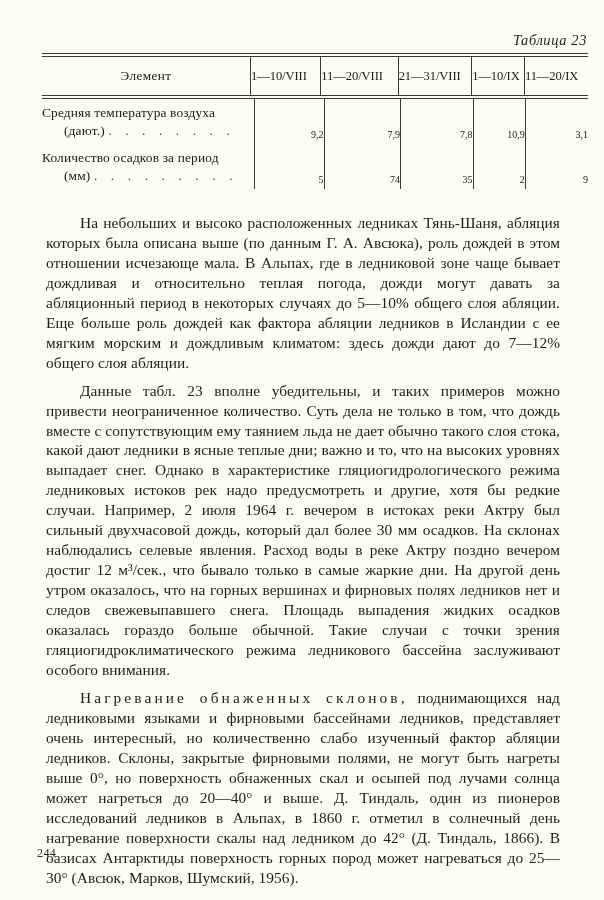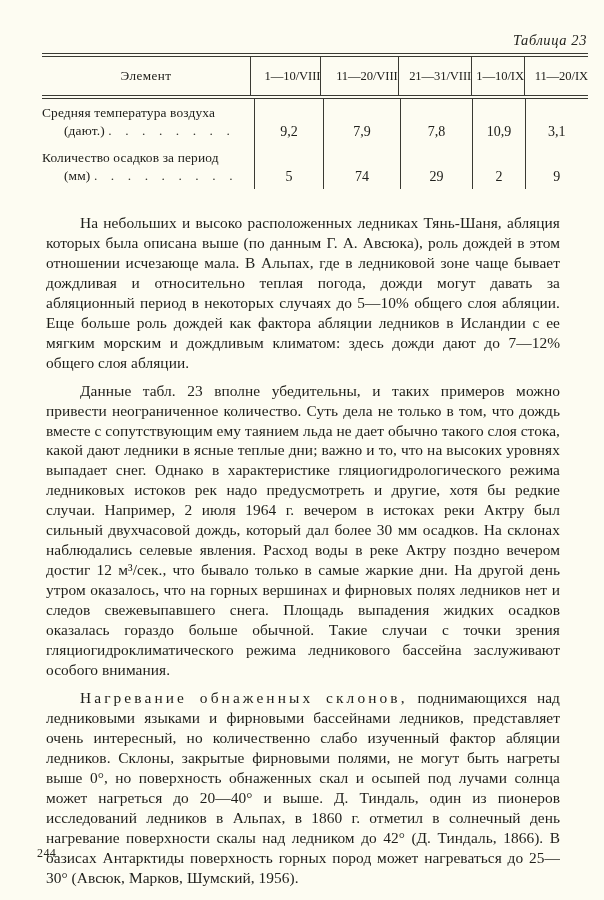--- a/index.html
+++ b/index.html
@@ -71,41 +71,41 @@
     width: 216px;
   }
   .col-d1 { width: 71px; }
   .col-d2 { width: 78px; }
   .col-d3 { width: 74px; }
   .col-d4 { width: 53px; }
   .col-d5 { width: 64px; }
 
   th.hcell, td.dcell {
     border-left: 1.1px solid #3a3a33;
-    text-align: right;
+    text-align: left;
   }
 
   th.hcell {
     height: 38px;
     font-size: 12.6px;
     letter-spacing: -0.1px;
     white-space: nowrap;
   }
 
   th.helem {
     height: 38px;
     text-align: center;
     font-size: 13.2px;
     letter-spacing: 0.4px;
   }
 
   td.dcell {
-    text-align: center;
+    text-align: right;
     padding-left: 17px;
-    font-size: 14px;
+    font-size: 10px;
     height: 24px;
   }
 
   td.rowlabel {
     font-size: 13.4px;
     line-height: 1.32;
     padding-right: 6px;
     text-align: left;
     vertical-align: bottom;
     padding-bottom: 1px;
@@ -217,21 +217,21 @@
           <td class="dcell">10,9</td>
           <td class="dcell">3,1</td>
         </tr>
         <tr class="row-tall">
           <td class="rowlabel">
             <span class="lbl-line1">Количество осадков за период</span>
             <span class="lbl-line2"><span>(мм)</span> <span class="leader">. . . . . . . . .</span></span>
           </td>
           <td class="dcell">5</td>
           <td class="dcell">74</td>
-          <td class="dcell">29</td>
+          <td class="dcell">35</td>
           <td class="dcell">2</td>
           <td class="dcell">9</td>
         </tr>
       </tbody>
     </table>
   </div>
 
   <div class="body-text">
     <p>На небольших и высоко расположенных ледниках Тянь-Шаня, абляция которых была описана выше (по данным Г. А. Авсюка), роль дождей в этом отношении исчезающе мала. В Альпах, где в ледниковой зоне чаще бывает дождливая и относительно теплая погода, дожди могут давать за абляционный период в некоторых случаях до 5—10% общего слоя абляции. Еще больше роль дождей как фактора абляции ледников в Исландии с ее мягким морским и дождливым климатом: здесь дожди дают до 7—12% общего слоя абляции.</p>
     <p>Данные табл. 23 вполне убедительны, и таких примеров можно привести неограниченное количество. Суть дела не только в том, что дождь вместе с сопутствующим ему таянием льда не дает обычно такого слоя стока, какой дают ледники в ясные теплые дни; важно и то, что на высоких уровнях выпадает снег. Однако в характеристике гляциогидрологического режима ледниковых истоков рек надо предусмотреть и другие, хотя бы редкие случаи. Например, 2 июля 1964 г. вечером в истоках реки Актру был сильный двухчасовой дождь, который дал более 30 мм осадков. На склонах наблюдались селевые явления. Расход воды в реке Актру поздно вечером достиг 12 м³/сек., что бывало только в самые жаркие дни. На другой день утром оказалось, что на горных вершинах и фирновых полях ледников нет и следов свежевыпавшего снега. Площадь выпадения жидких осадков оказалась гораздо больше обычной. Такие случаи с точки зрения гляциогидроклиматического режима ледникового бассейна заслуживают особого внимания.</p>

